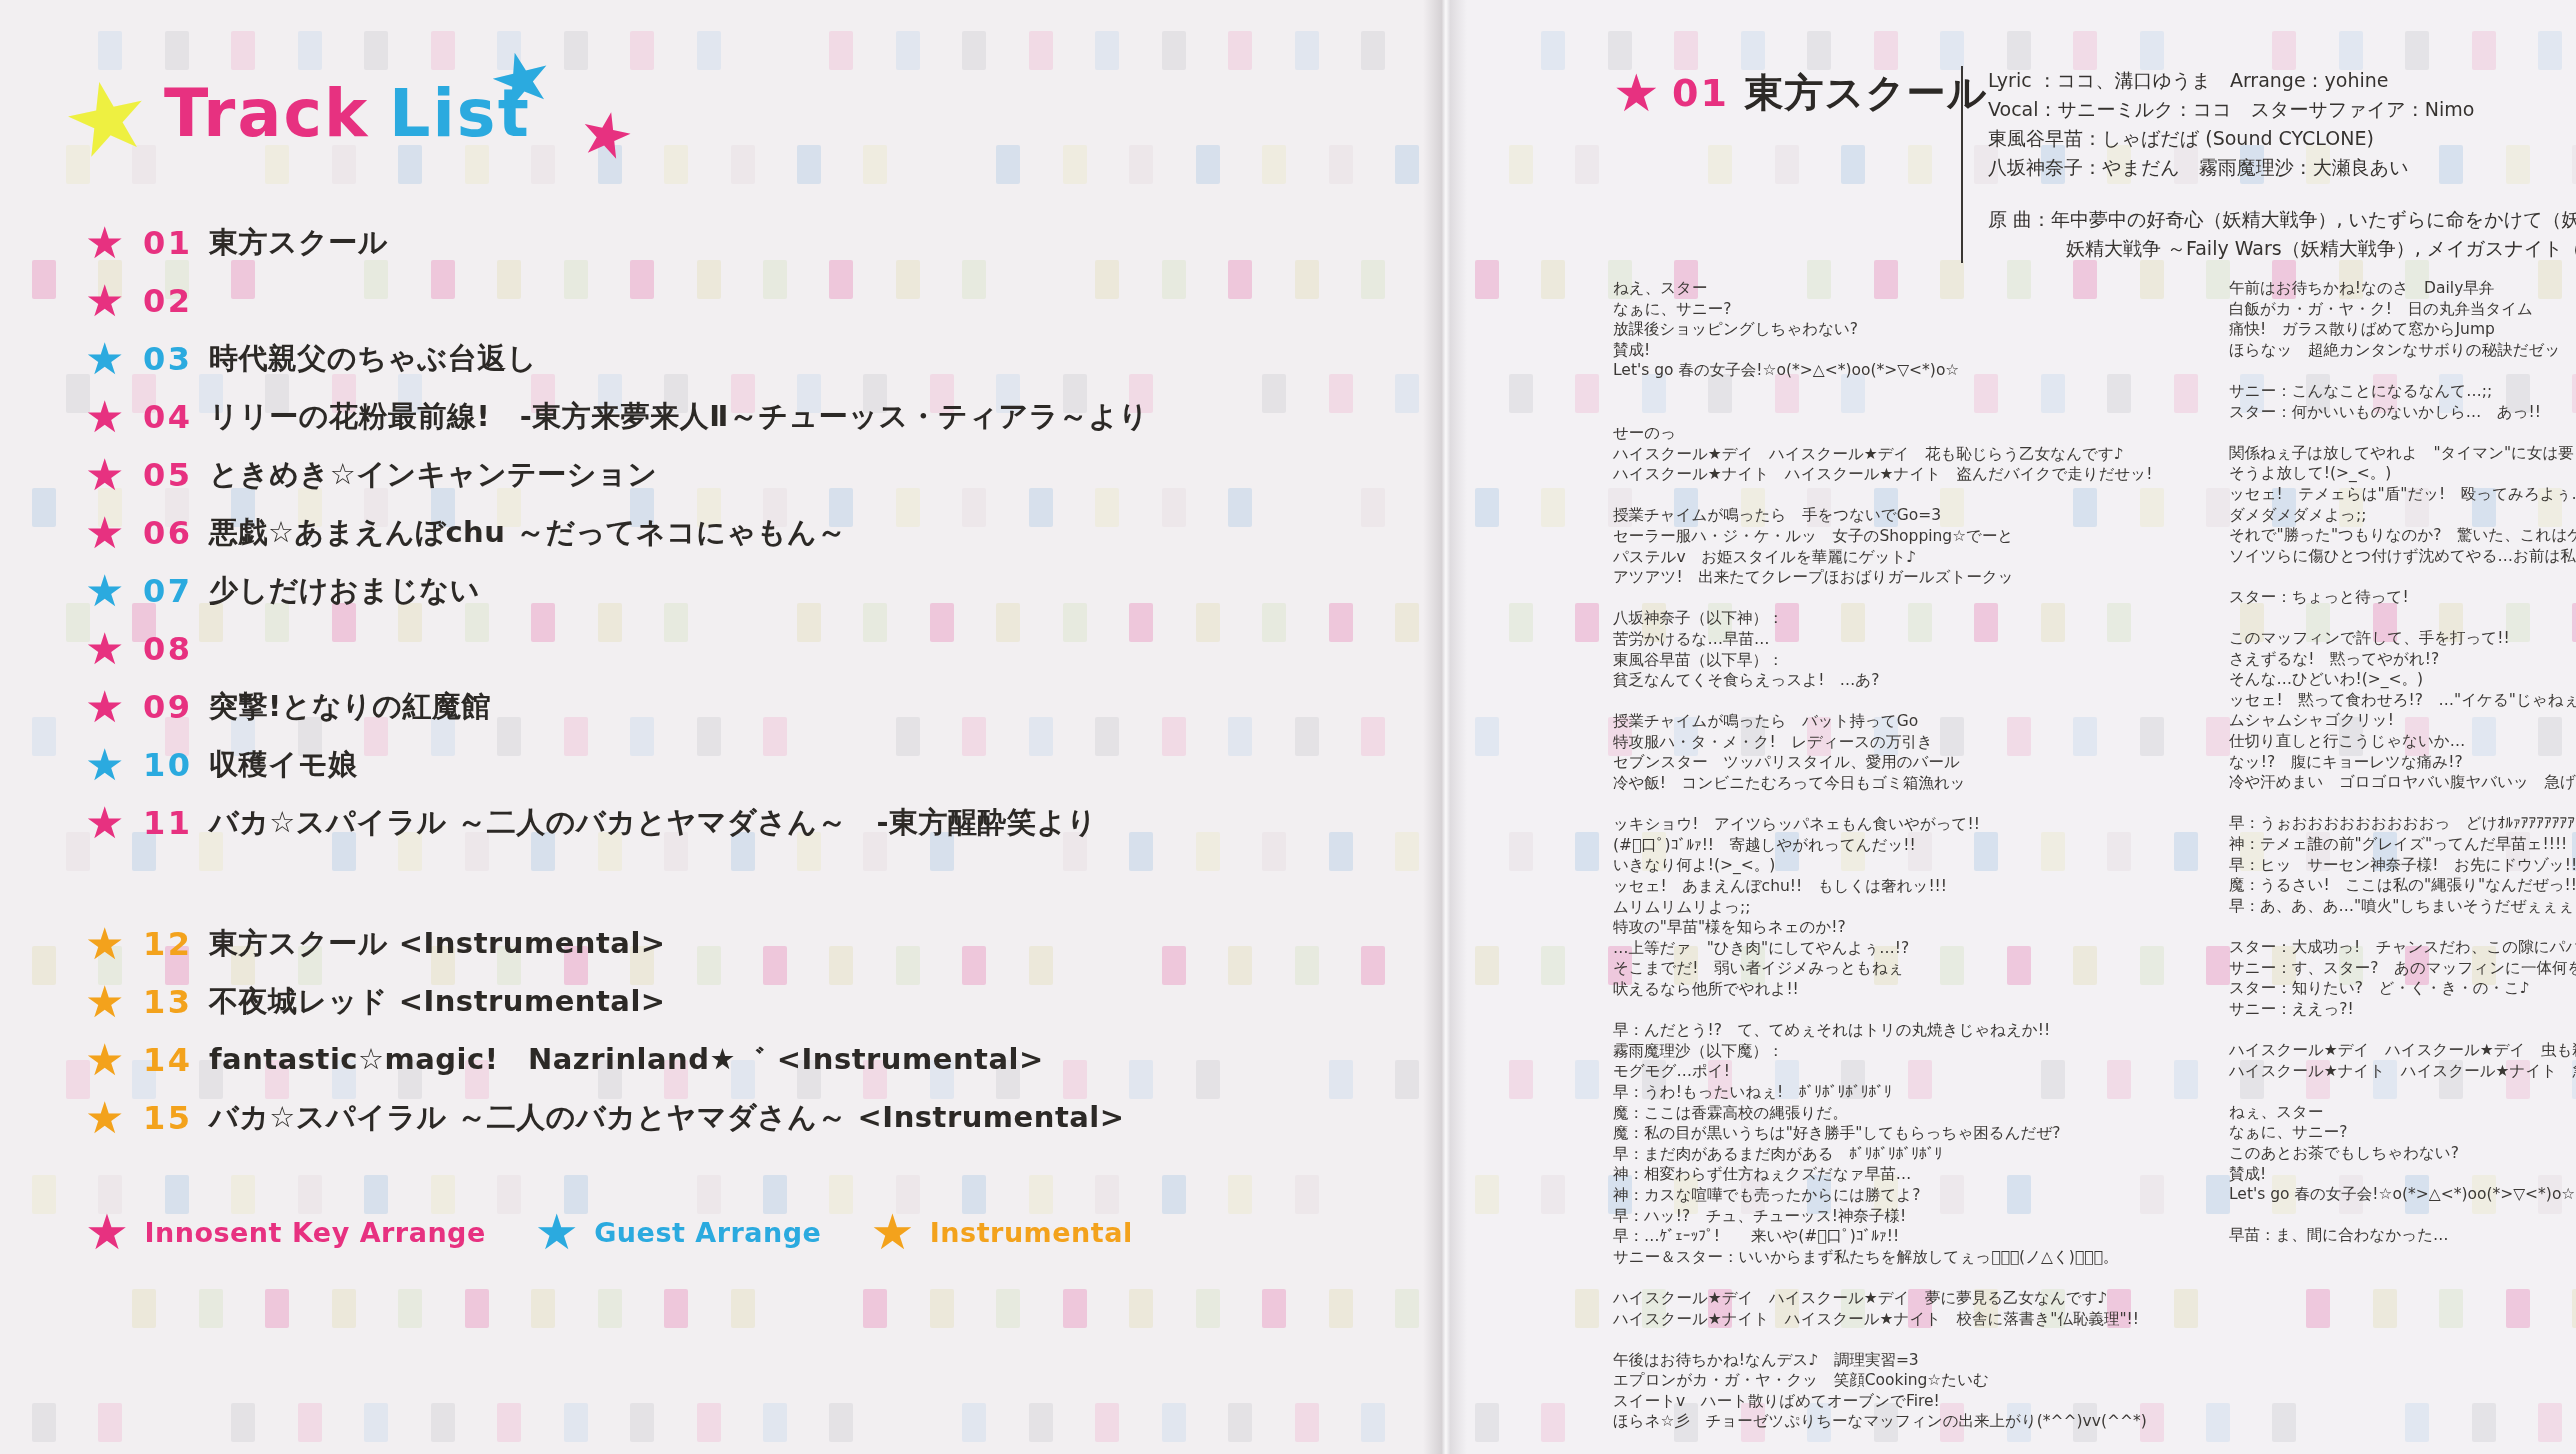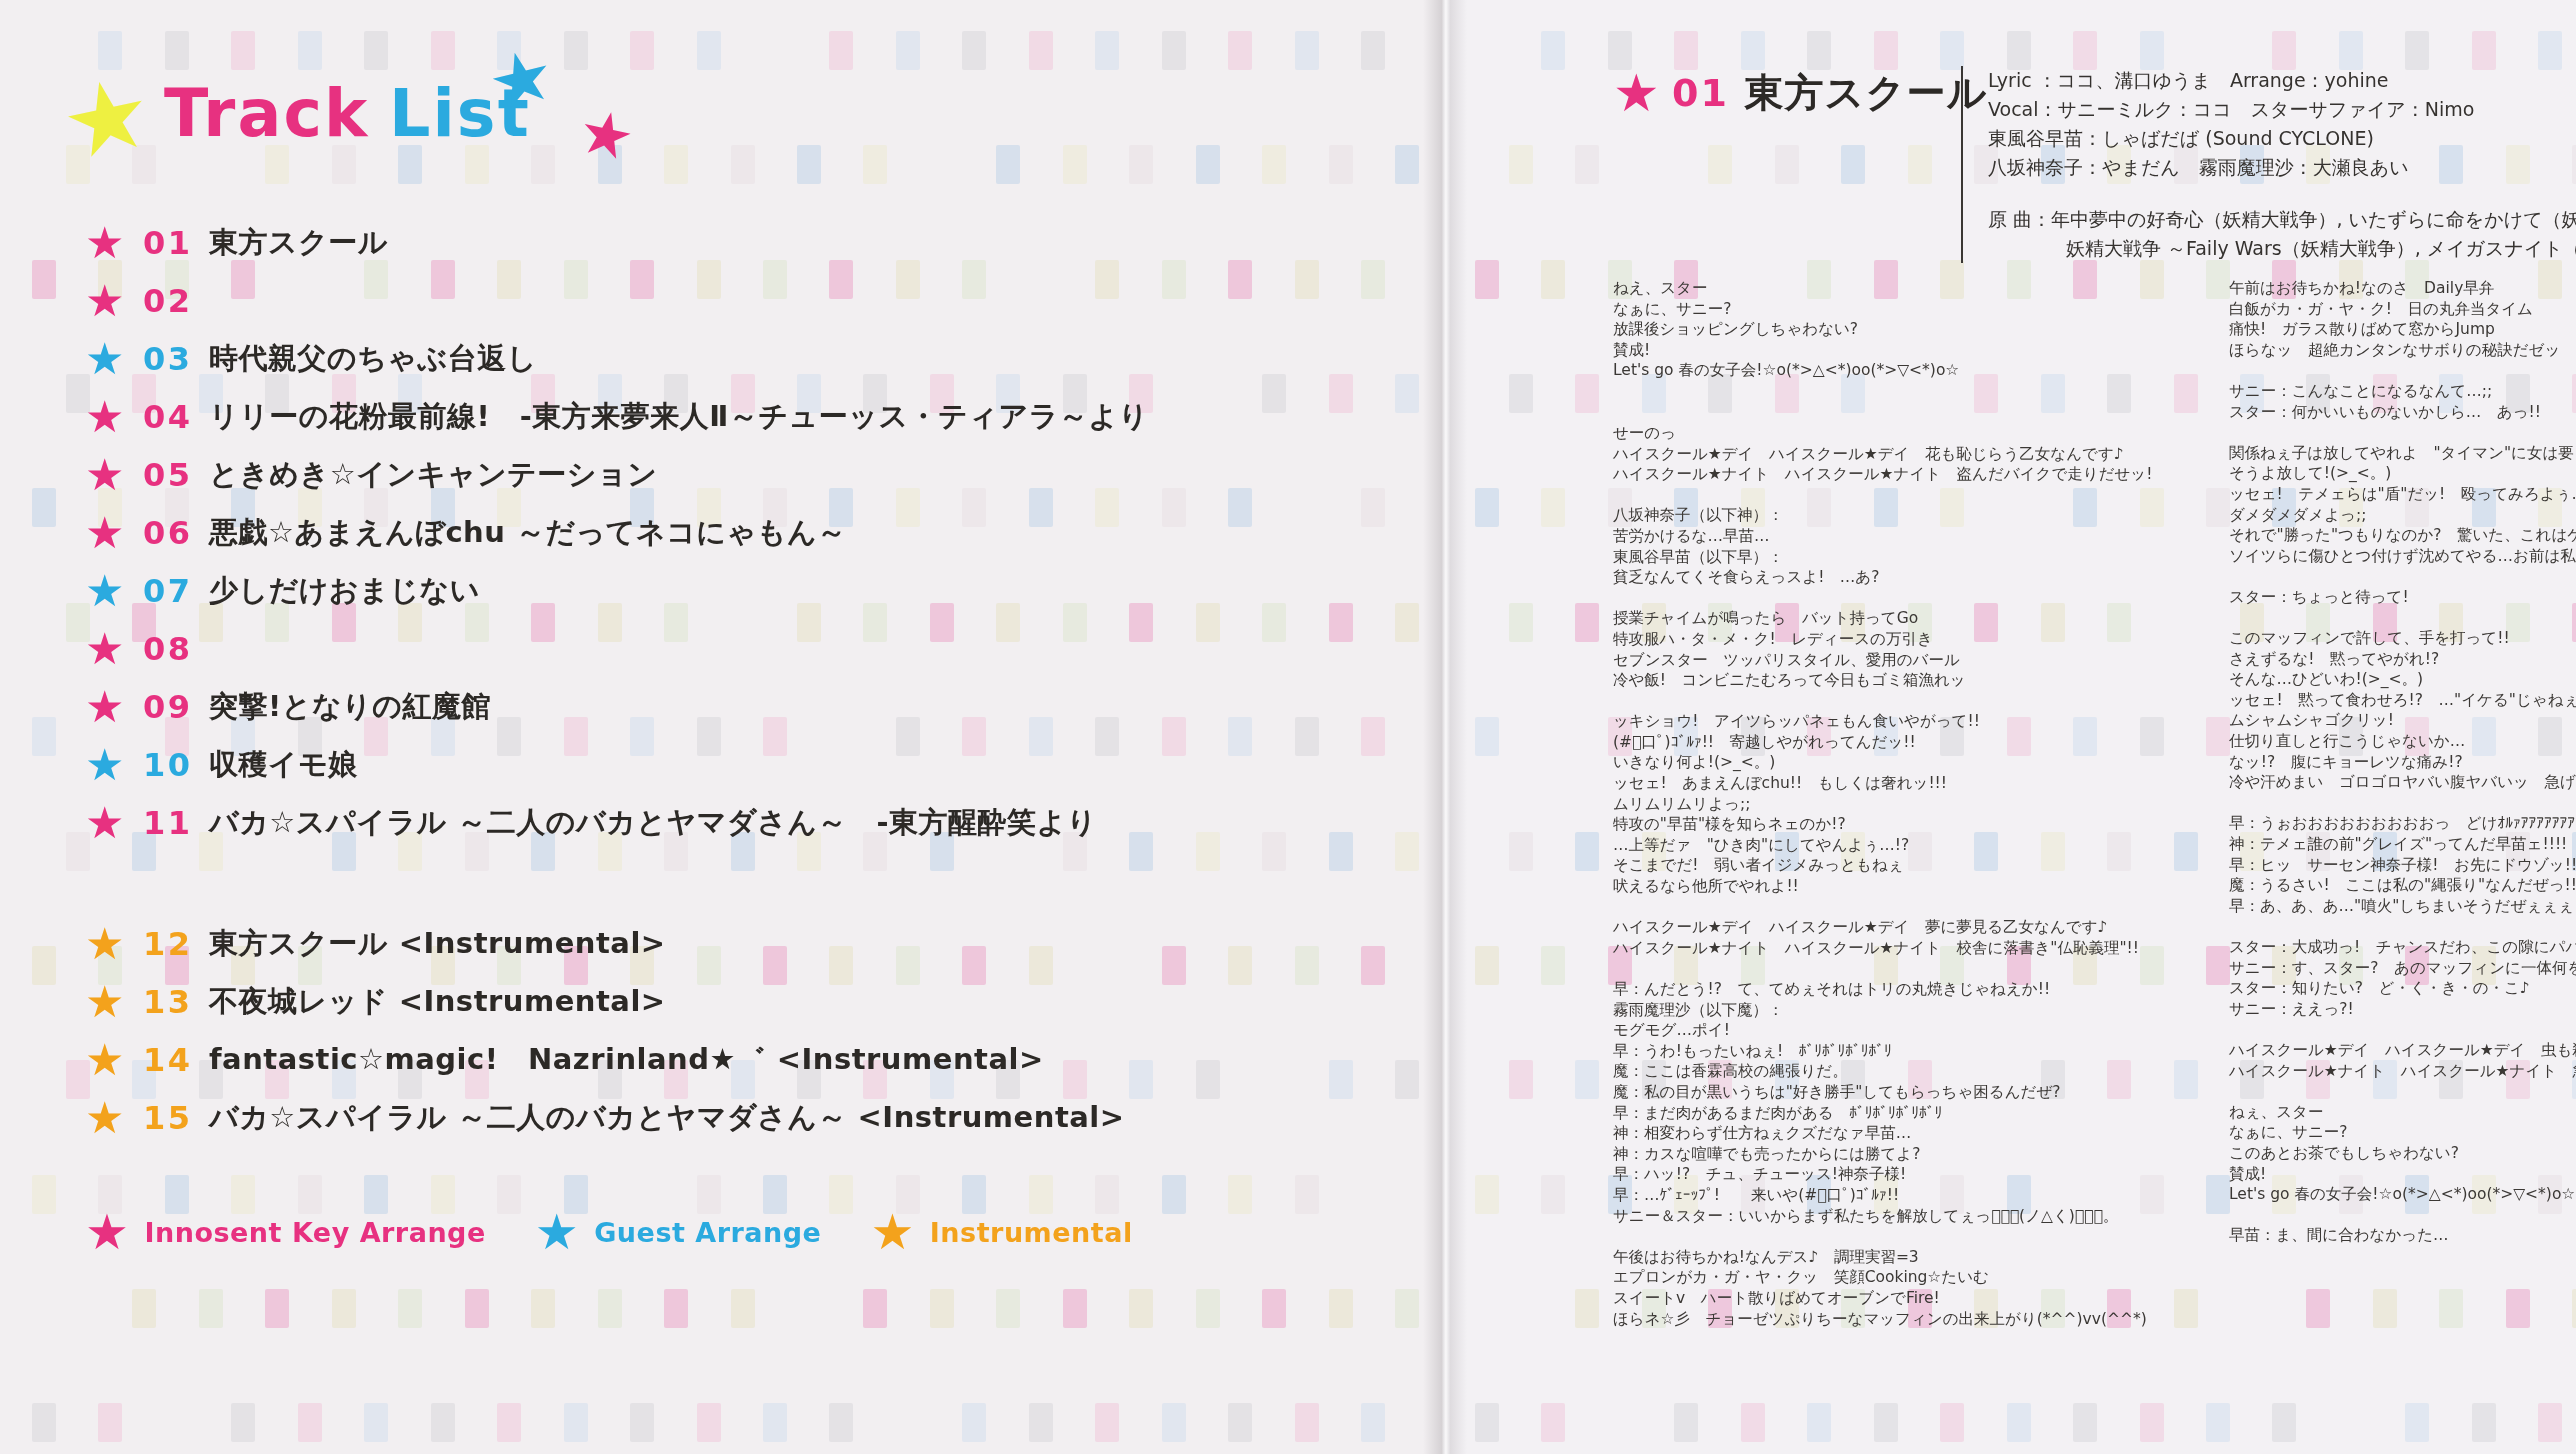--- a/index.html
+++ b/index.html
@@ -646,20 +646,26 @@
           <div class="lyric-line">放課後ショッピングしちゃわない?</div>
           <div class="lyric-line">賛成!</div>
           <div class="lyric-line">Let's go 春の女子会!☆o(*&gt;△&lt;*)oo(*&gt;▽&lt;*)o☆</div>
         </div>
         <div class="lyric-group">
           <div class="lyric-line">せーのっ</div>
           <div class="lyric-line">ハイスクール★デイ　ハイスクール★デイ　花も恥じらう乙女なんです♪</div>
           <div class="lyric-line">ハイスクール★ナイト　ハイスクール★ナイト　盗んだバイクで走りだせッ!</div>
         </div>
         <div class="lyric-group">
+          <div class="lyric-line">授業チャイムが鳴ったら　手をつないでGo=3</div>
+          <div class="lyric-line">セーラー服ハ・ジ・ケ・ルッ　女子のShopping☆でーと</div>
+          <div class="lyric-line">パステルv　お姫スタイルを華麗にゲット♪</div>
+          <div class="lyric-line">アツアツ!　出来たてクレープほおばりガールズトークッ</div>
+        </div>
+        <div class="lyric-group">
           <div class="lyric-line">八坂神奈子（以下神）：</div>
           <div class="lyric-line">苦労かけるな…早苗…</div>
           <div class="lyric-line">東風谷早苗（以下早）：</div>
           <div class="lyric-line">貧乏なんてくそ食らえっスよ!　…あ?</div>
         </div>
         <div class="lyric-group">
           <div class="lyric-line">授業チャイムが鳴ったら　バット持ってGo</div>
           <div class="lyric-line">特攻服ハ・タ・メ・ク!　レディースの万引き</div>
           <div class="lyric-line">セブンスター　ツッパリスタイル、愛用のバール</div>
           <div class="lyric-line">冷や飯!　コンビニたむろって今日もゴミ箱漁れッ</div>
@@ -667,40 +673,40 @@
         <div class="lyric-group">
           <div class="lyric-line">ッキショウ!　アイツらッパネェもん食いやがって!!</div>
           <div class="lyric-line">(#ﾟ口ﾟ)ｺﾞﾙｧ!!　寄越しやがれってんだッ!!</div>
           <div class="lyric-line">いきなり何よ!(&gt;_&lt;。)</div>
           <div class="lyric-line">ッセェ!　あまえんぼchu!!　もしくは奢れッ!!!</div>
           <div class="lyric-line">ムリムリムリよっ;;</div>
           <div class="lyric-line">特攻の"早苗"様を知らネェのか!?</div>
           <div class="lyric-line">…上等だァ　"ひき肉"にしてやんよぅ…!?</div>
           <div class="lyric-line">そこまでだ!　弱い者イジメみっともねぇ</div>
           <div class="lyric-line">吠えるなら他所でやれよ!!</div>
-        </div>
-        <div class="lyric-group">
-          <div class="lyric-line">ハイスクール★デイ　ハイスクール★デイ　夢に夢見る乙女なんです♪</div>
-          <div class="lyric-line">ハイスクール★ナイト　ハイスクール★ナイト　校舎に落書き"仏恥義理"!!</div>
         </div>
         <div class="lyric-group">
           <div class="lyric-line">早：んだとう!?　て、てめぇそれはトリの丸焼きじゃねえか!!</div>
           <div class="lyric-line">霧雨魔理沙（以下魔）：</div>
           <div class="lyric-line">モグモグ…ポイ!</div>
           <div class="lyric-line">早：うわ!もったいねぇ!　ﾎﾞﾘﾎﾞﾘﾎﾞﾘﾎﾞﾘ</div>
           <div class="lyric-line">魔：ここは香霖高校の縄張りだ。</div>
           <div class="lyric-line">魔：私の目が黒いうちは"好き勝手"してもらっちゃ困るんだぜ?</div>
           <div class="lyric-line">早：まだ肉があるまだ肉がある　ﾎﾞﾘﾎﾞﾘﾎﾞﾘﾎﾞﾘ</div>
           <div class="lyric-line">神：相変わらず仕方ねぇクズだなァ早苗…</div>
           <div class="lyric-line">神：カスな喧嘩でも売ったからには勝てよ?</div>
           <div class="lyric-line">早：ハッ!?　チュ、チューッス!神奈子様!</div>
           <div class="lyric-line">早：…ｹﾞｪｰｯﾌﾟ!　　来いや(#ﾟ口ﾟ)ｺﾞﾙｧ!!</div>
           <div class="lyric-line">サニー＆スター：いいからまず私たちを解放してぇっ。ﾟ･(ノ△く)･ﾟ･。</div>
         </div>
         <div class="lyric-group">
+          <div class="lyric-line">ハイスクール★デイ　ハイスクール★デイ　夢に夢見る乙女なんです♪</div>
+          <div class="lyric-line">ハイスクール★ナイト　ハイスクール★ナイト　校舎に落書き"仏恥義理"!!</div>
+        </div>
+        <div class="lyric-group">
           <div class="lyric-line">午後はお待ちかね!なんデス♪　調理実習=3</div>
           <div class="lyric-line">エプロンがカ・ガ・ヤ・クッ　笑顔Cooking☆たいむ</div>
           <div class="lyric-line">スイートv　ハート散りばめてオーブンでFire!</div>
           <div class="lyric-line">ほらネ☆彡　チョーゼツぷりちーなマッフィンの出来上がり(*^^)vv(^^*)</div>
         </div>
       </div>
     <div class="z lyrics lyrics-col2">
         <div class="lyric-group">
           <div class="lyric-line">午前はお待ちかね!なのさ　Daily早弁</div>
           <div class="lyric-line">白飯がカ・ガ・ヤ・ク!　日の丸弁当タイム</div>

